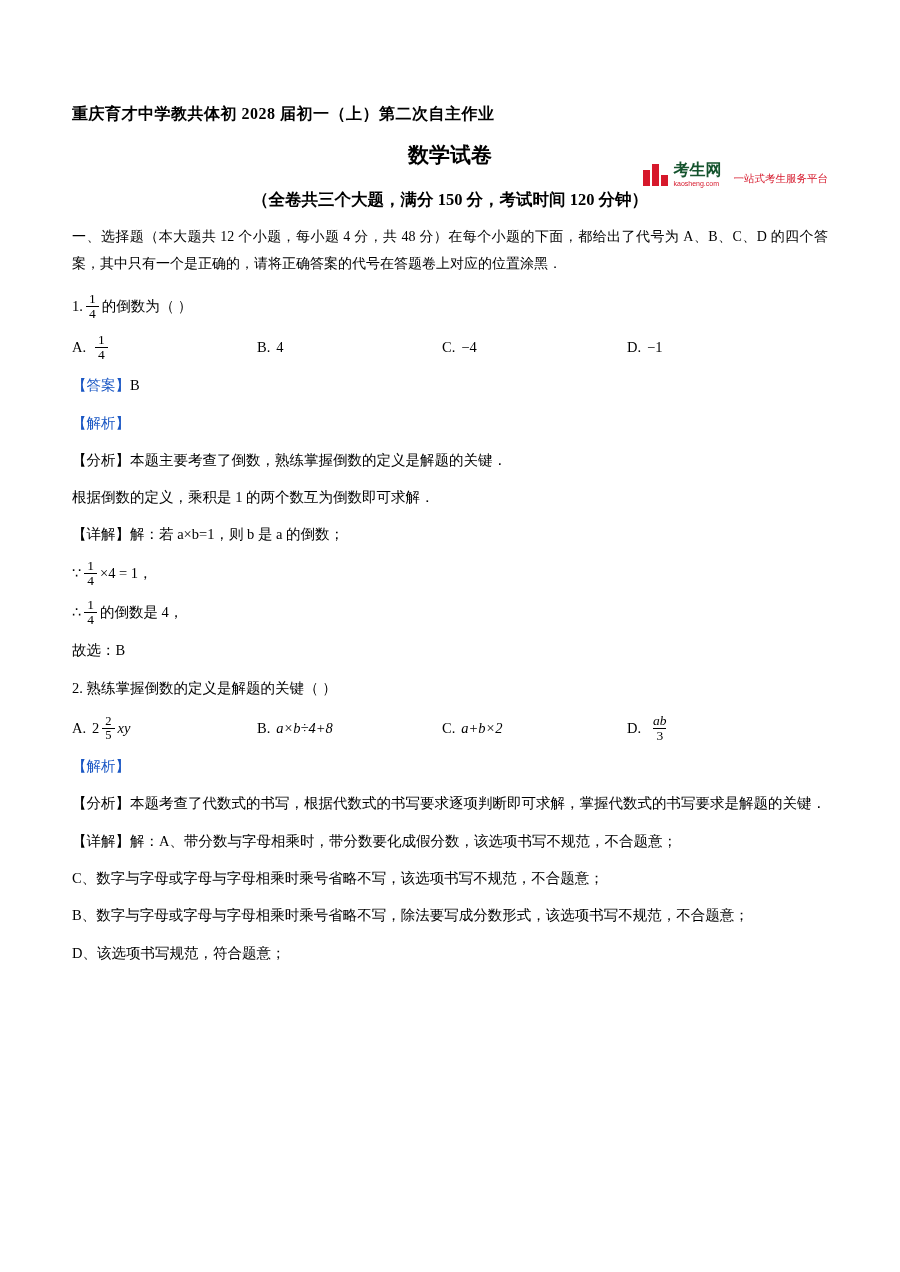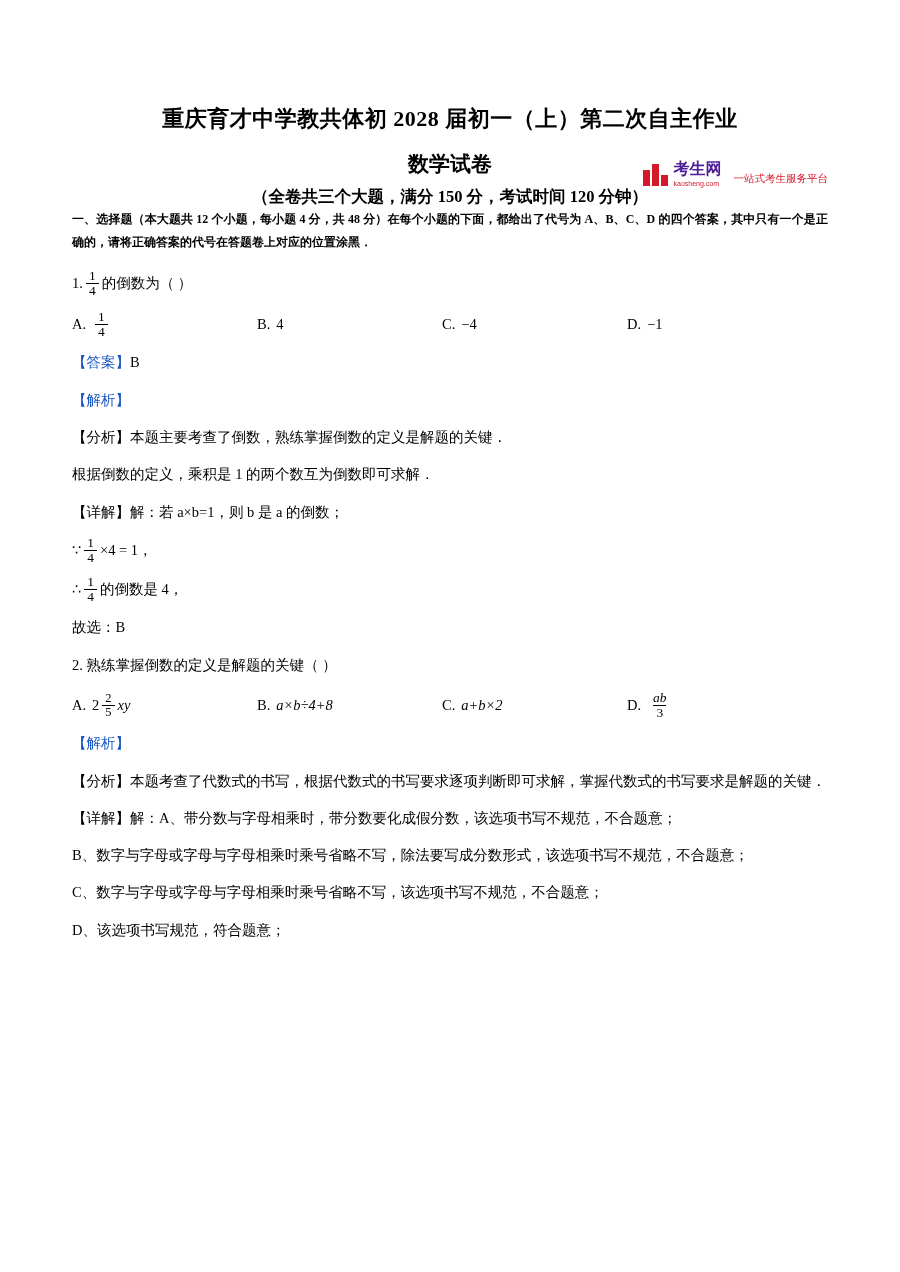--- a/index.html
+++ b/index.html
@@ -44,68 +44,69 @@
   }
   .logo-bar.b1 { height: 16px; }
   .logo-bar.b2 { height: 22px; }
   .logo-bar.b3 { height: 11px; }
   .logo-textblock {
     display: flex;
     flex-direction: column;
     line-height: 1;
   }
   .logo-cn {
-    font-family: Liberation Mono, monospace;
+    font-family: Liberation Sans, sans-serif;
     font-size: 16px;
     font-weight: bold;
-    color: #4c1d95;
+    color: #14532d;
     letter-spacing: 0px;
     text-align: right;
   }
   .logo-en {
     font-family: "Liberation Sans", sans-serif;
     font-size: 7px;
     color: #d6182b;
     margin-top: 2px;
   }
   .logo-slogan {
     font-family: Liberation Serif, serif;
     font-size: 10.5px;
     color: #d6182b;
     margin-left: 6px;
     align-self: flex-end;
     padding-bottom: 1px;
   }
 
   
   .doc-title {
-    text-align: center;
-    font-size: 22px;
+    text-align: left;
+    font-size: 16px;
     font-weight: bold;
     margin-top: 104px;
     letter-spacing: 0.5px;
   }
   .doc-subtitle {
     text-align: center;
     font-size: 21px;
     font-weight: bold;
     margin-top: 16px;
   }
   .doc-note {
     text-align: center;
     font-size: 16.5px;
     font-weight: bold;
-    margin-top: 8px;
+    margin-top: 20px;
   }
 
   
   .section-head {
-    font-size: 12px;
-    font-weight: bold;
+    font-size: 14px;
+    font-weight: normal;
     line-height: 1.95;
+    margin-top: 12px;
     text-align: justify;
   }
   p.para {
     font-size: 14.5px;
     line-height: 1.95;
     margin: 9px 0 0 0;
     text-align: justify;
   }
   .blue {
     color: #1a57c4;
@@ -287,17 +288,17 @@
 
   <p class="para">
     <span class="blue">【解析】</span>
   </p>
   <p class="para">
     <span>【分析】</span><span>本题考查了代数式的书写，根据代数式的书写要求逐项判断即可求解，掌握代数式的书写要求是解题的关键．</span>
   </p>
   <p class="para">
     <span>【详解】</span><span>解：A、带分数与字母相乘时，带分数要化成假分数，该选项书写不规范，不合题意；</span>
   </p>
+  <p class="para">C、数字与字母或字母与字母相乘时乘号省略不写，该选项书写不规范，不合题意；</p>
   <p class="para">B、数字与字母或字母与字母相乘时乘号省略不写，除法要写成分数形式，该选项书写不规范，不合题意；</p>
-  <p class="para">C、数字与字母或字母与字母相乘时乘号省略不写，该选项书写不规范，不合题意；</p>
   <p class="para">D、该选项书写规范，符合题意；</p>
 
 </div>
 
 </body></html>

